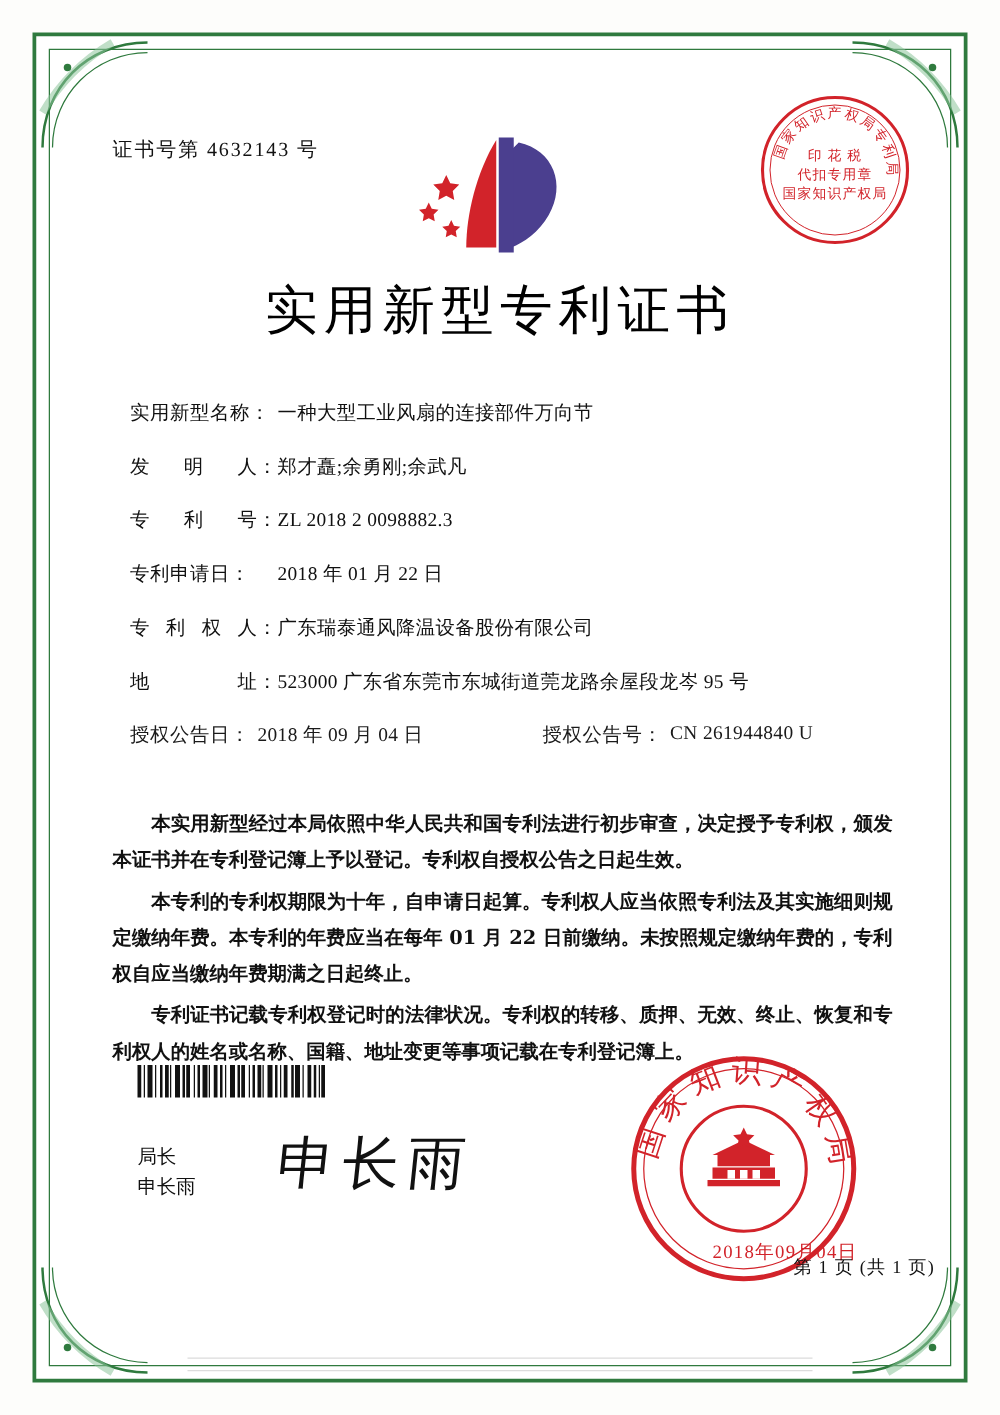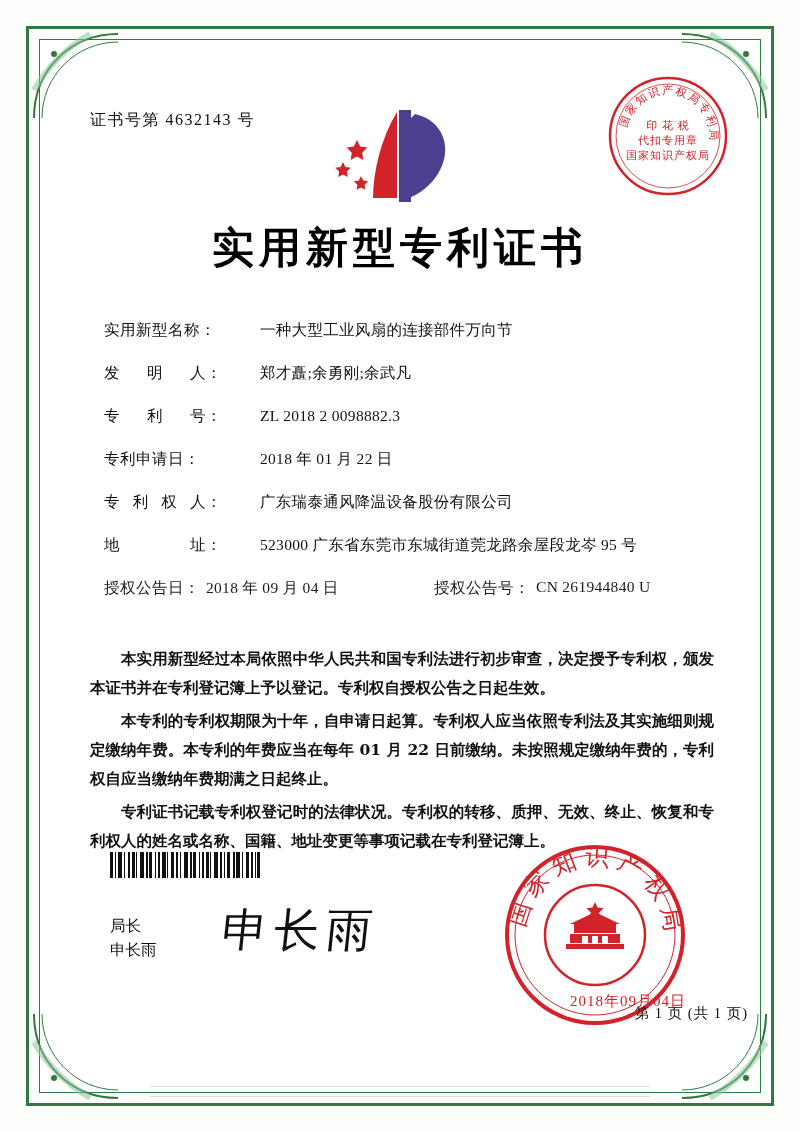--- a/index.html
+++ b/index.html
@@ -97,38 +97,37 @@
   }
   .seal-top .l1 { top: 44px; }
   .seal-top .l2 { top: 59px; }
   .seal-top .l3 { top: 74px; }
 
   .title {
     position: absolute;
     left: 0; right: 0; top: 168px;
     text-align: center;
     font-size: 42px;
-    font-weight: bold;
+    font-weight: normal;
     letter-spacing: 5px;
     color: #000;
     font-family: "DejaVu Serif", "Liberation Serif", serif;
   }
 
   .fields {
     position: absolute;
     left: 52px; top: 268px;
     width: 600px;
   }
   .field-row {
     display: flex;
     align-items: baseline;
     margin-bottom: 22px;
     font-size: 15.5px;
     color: #111;
-    gap: 38px;
   }
   .field-label {
     width: 118px;
     flex: 0 0 118px;
     letter-spacing: 0.5px;
     white-space: nowrap;
   }
   .field-label.spread {
     display: flex;
     justify-content: space-between;

